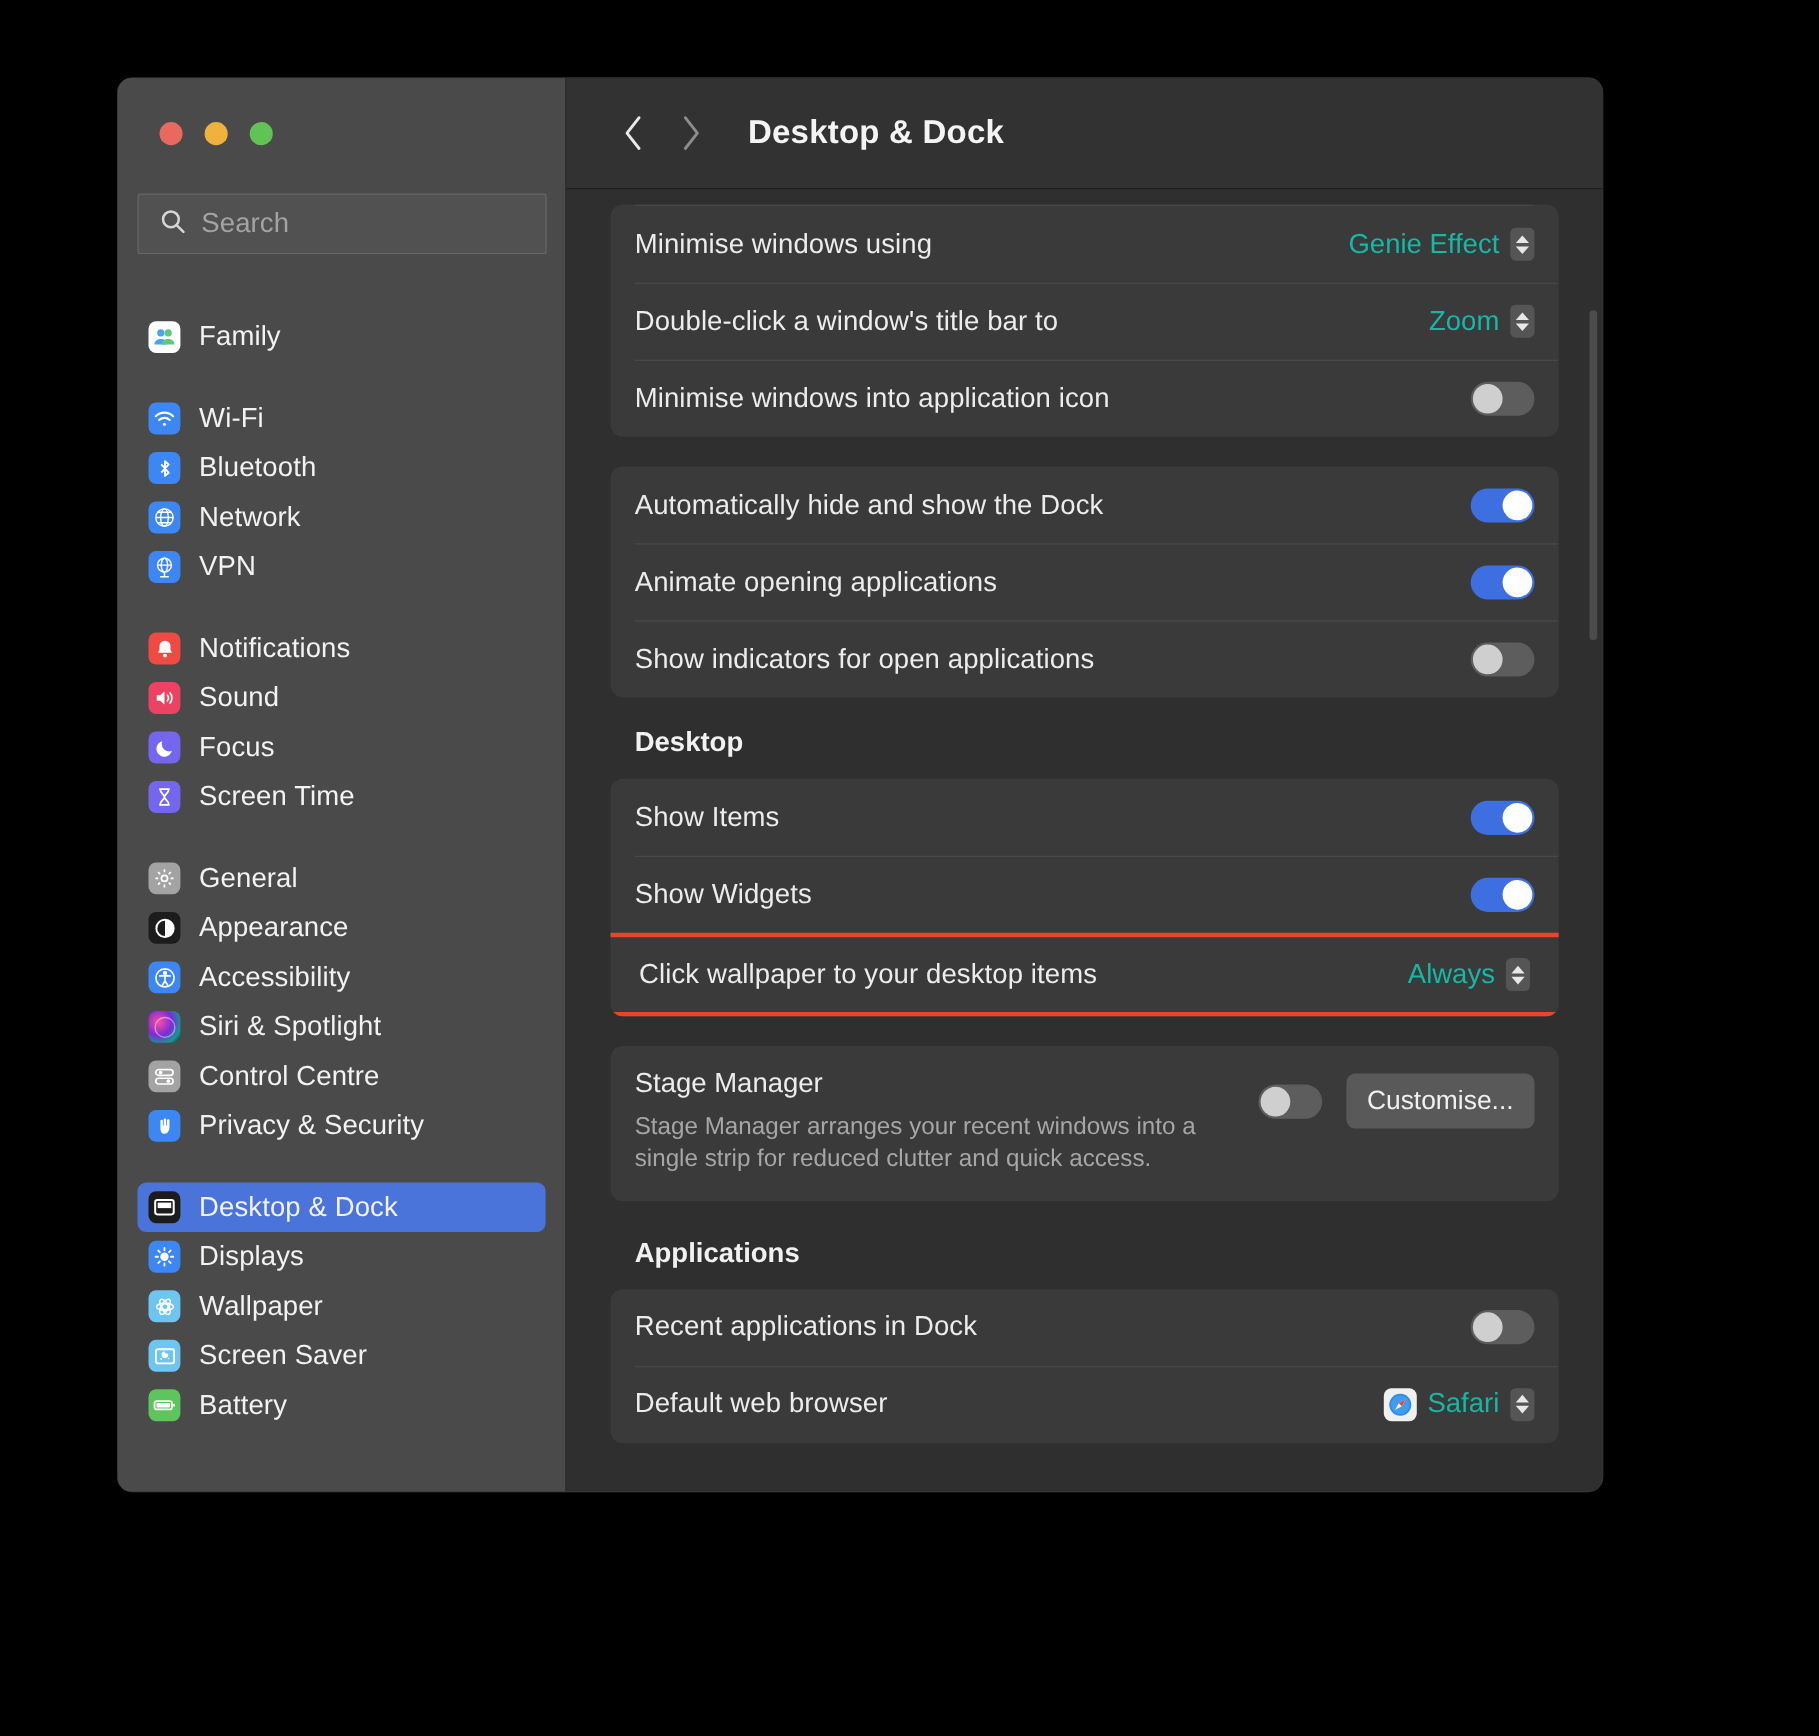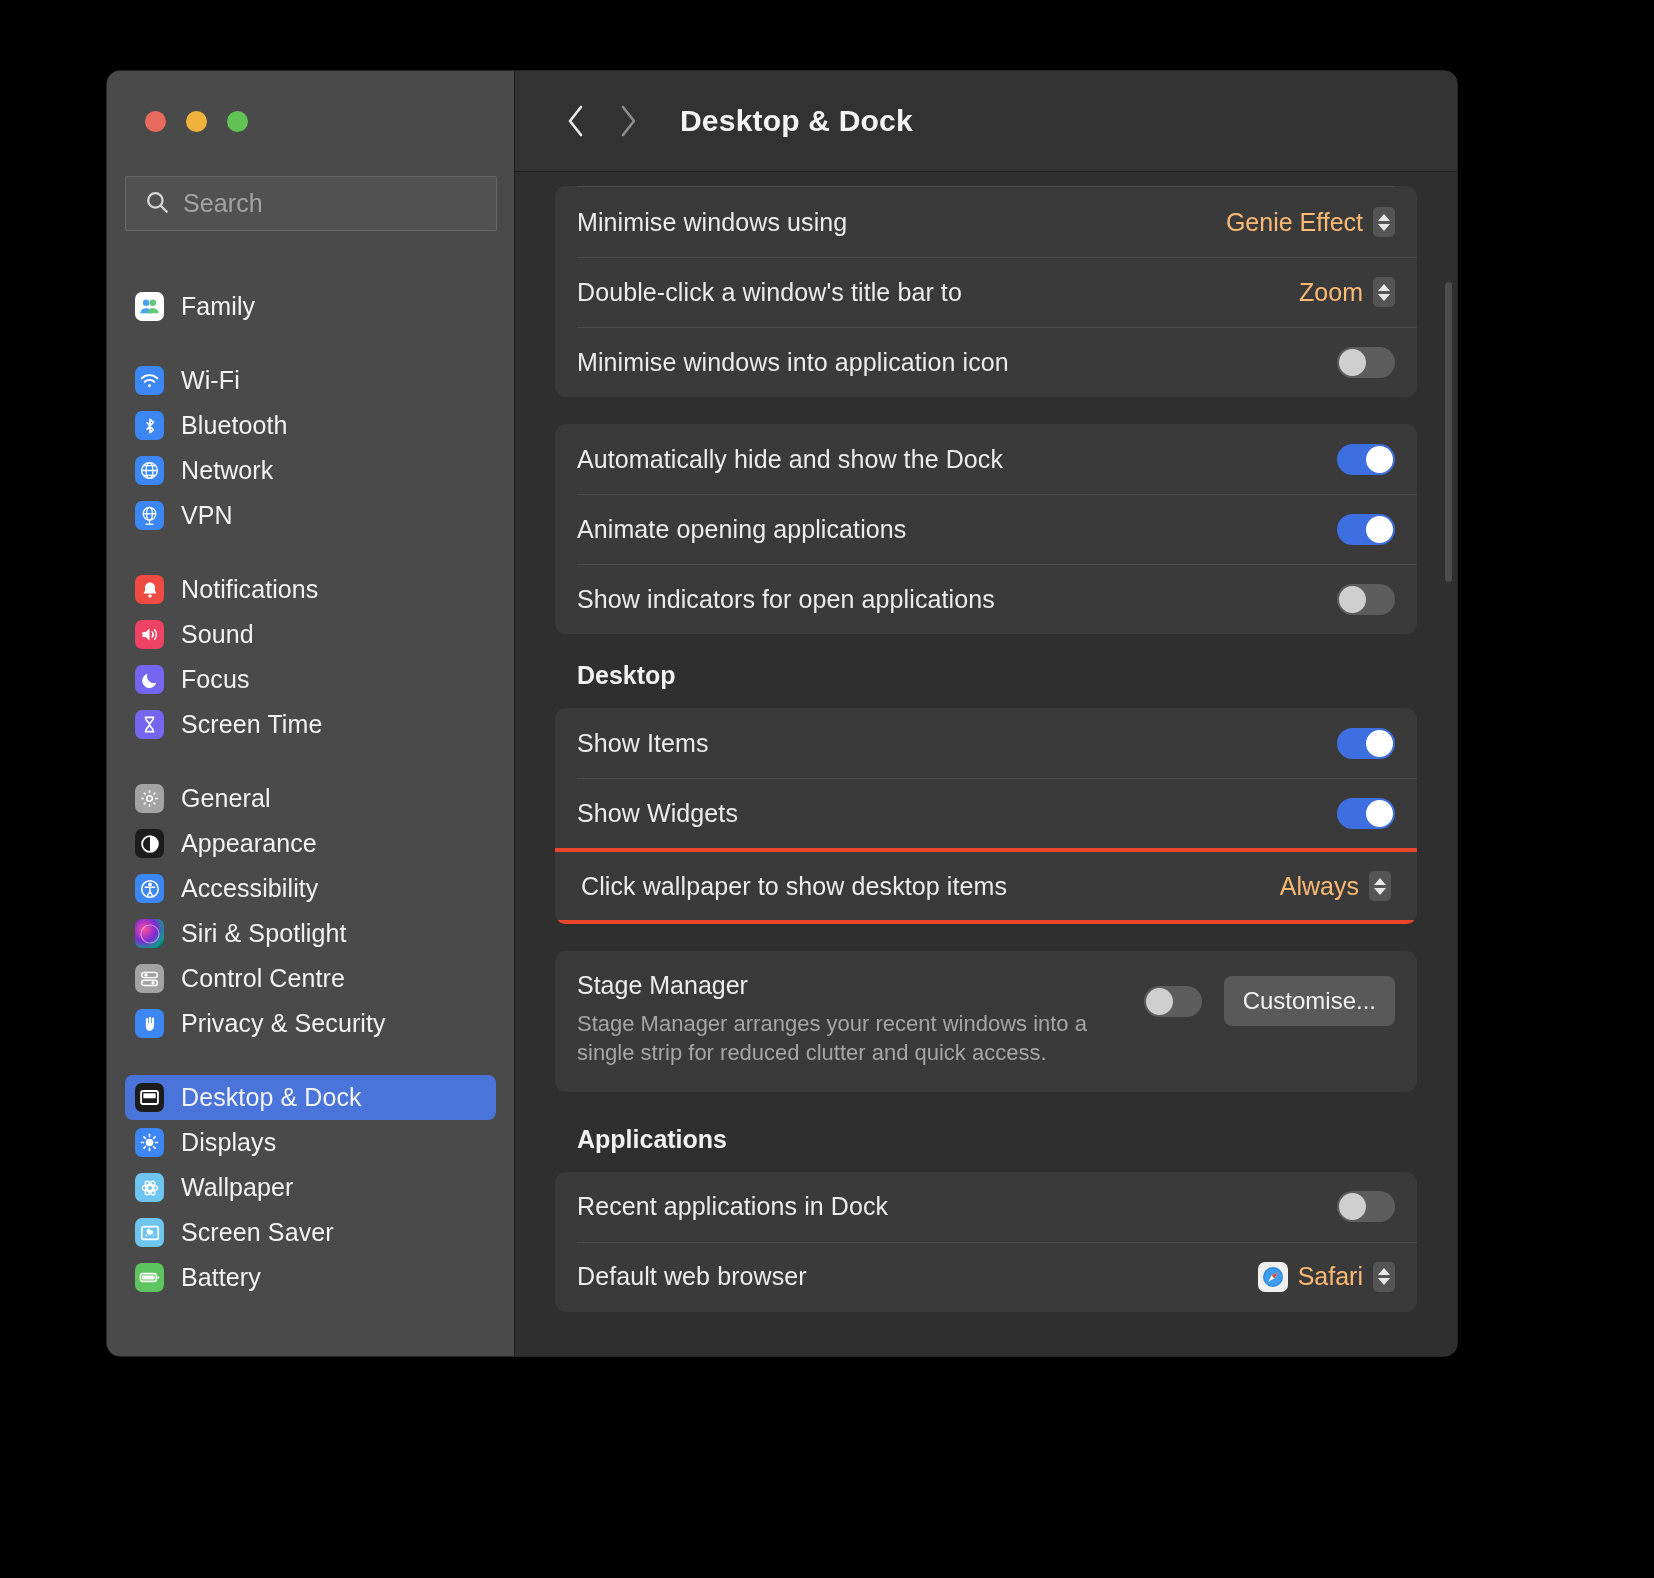--- a/index.html
+++ b/index.html
@@ -118,21 +118,21 @@
     position: absolute; left: 22px; right: 0; top: 0;
     height: 1px; background: #4b4b4b;
   }
   .row-label {
     color: #ececec; font-size: 25px; flex: 1; letter-spacing: .1px;
   }
   .row-right {
     display: flex; align-items: center; gap: 10px;
     color: #e4e4e4; font-size: 25px;
   }
-  .value { color: #fdba74; font-size: 25px; }
+  .value { color: #14b8a6; font-size: 25px; }
 
   .stepper {
     width: 22px; height: 30px;
     display: flex; flex-direction: column; align-items: center; justify-content: center;
     background: #555; border-radius: 5px; gap: 3px;
     flex: none;
   }
   .stepper i { display:block; width:0;height:0; }
   .stepper i.up { border-left:6px solid transparent;border-right:6px solid transparent;border-bottom:7px solid #e8e8e8; }
   .stepper i.dn { border-left:6px solid transparent;border-right:6px solid transparent;border-top:7px solid #e8e8e8; }
@@ -523,21 +523,21 @@
             <div class="row">
               <span class="row-label">Show Widgets</span>
                  <span class="row-right">
                 <div class="toggle on">
                   <span class="knob"></span>
                 </div>
               </span>
             </div>
             <div class="highlight-wrap">
               <div class="row">
-                <span class="row-label">Click wallpaper to show desktop items</span>
+                <span class="row-label">Click wallpaper to your desktop items</span>
                  <span class="row-right">
                   <span class="value">Always</span>
     <span class="stepper">
                     <i class="up"></i>
                     <i class="dn"></i>
                   </span>
                 </span>
               </div>
             </div>
           </div>

